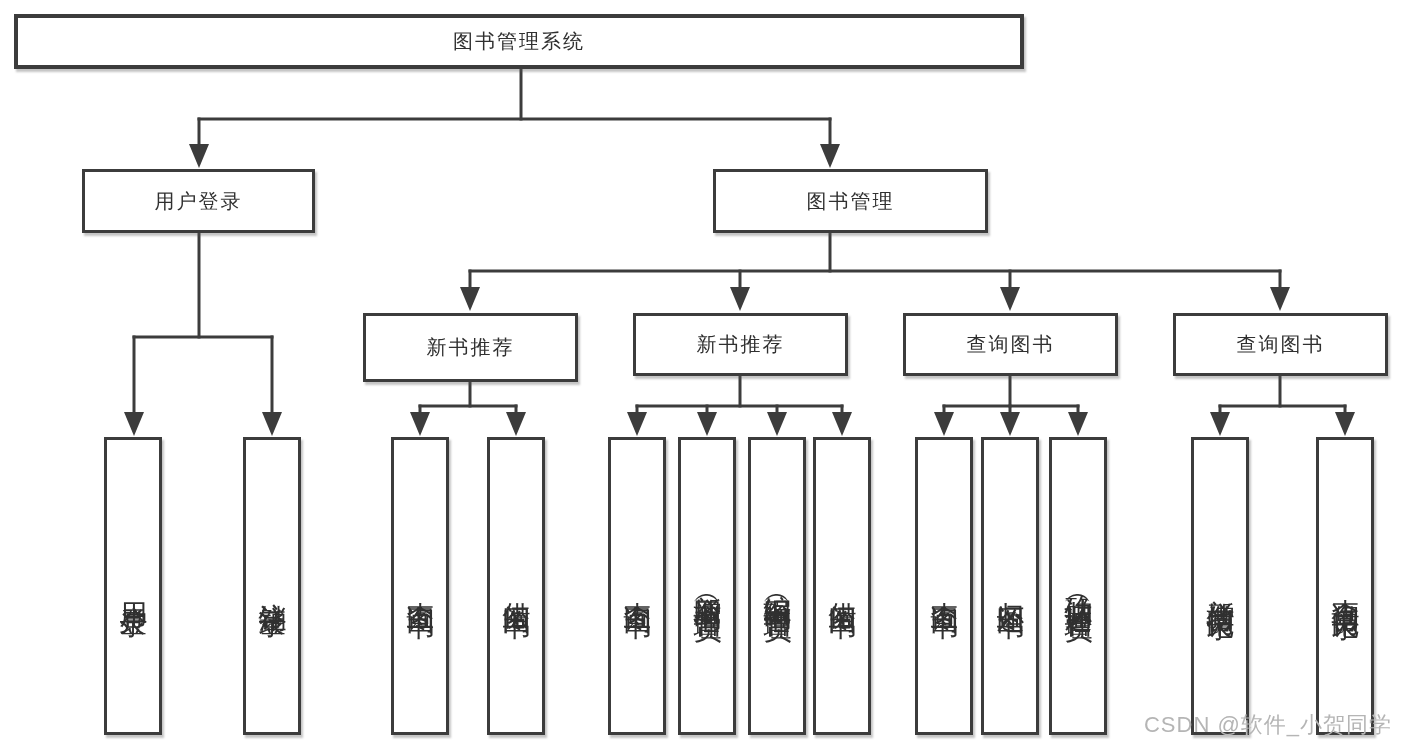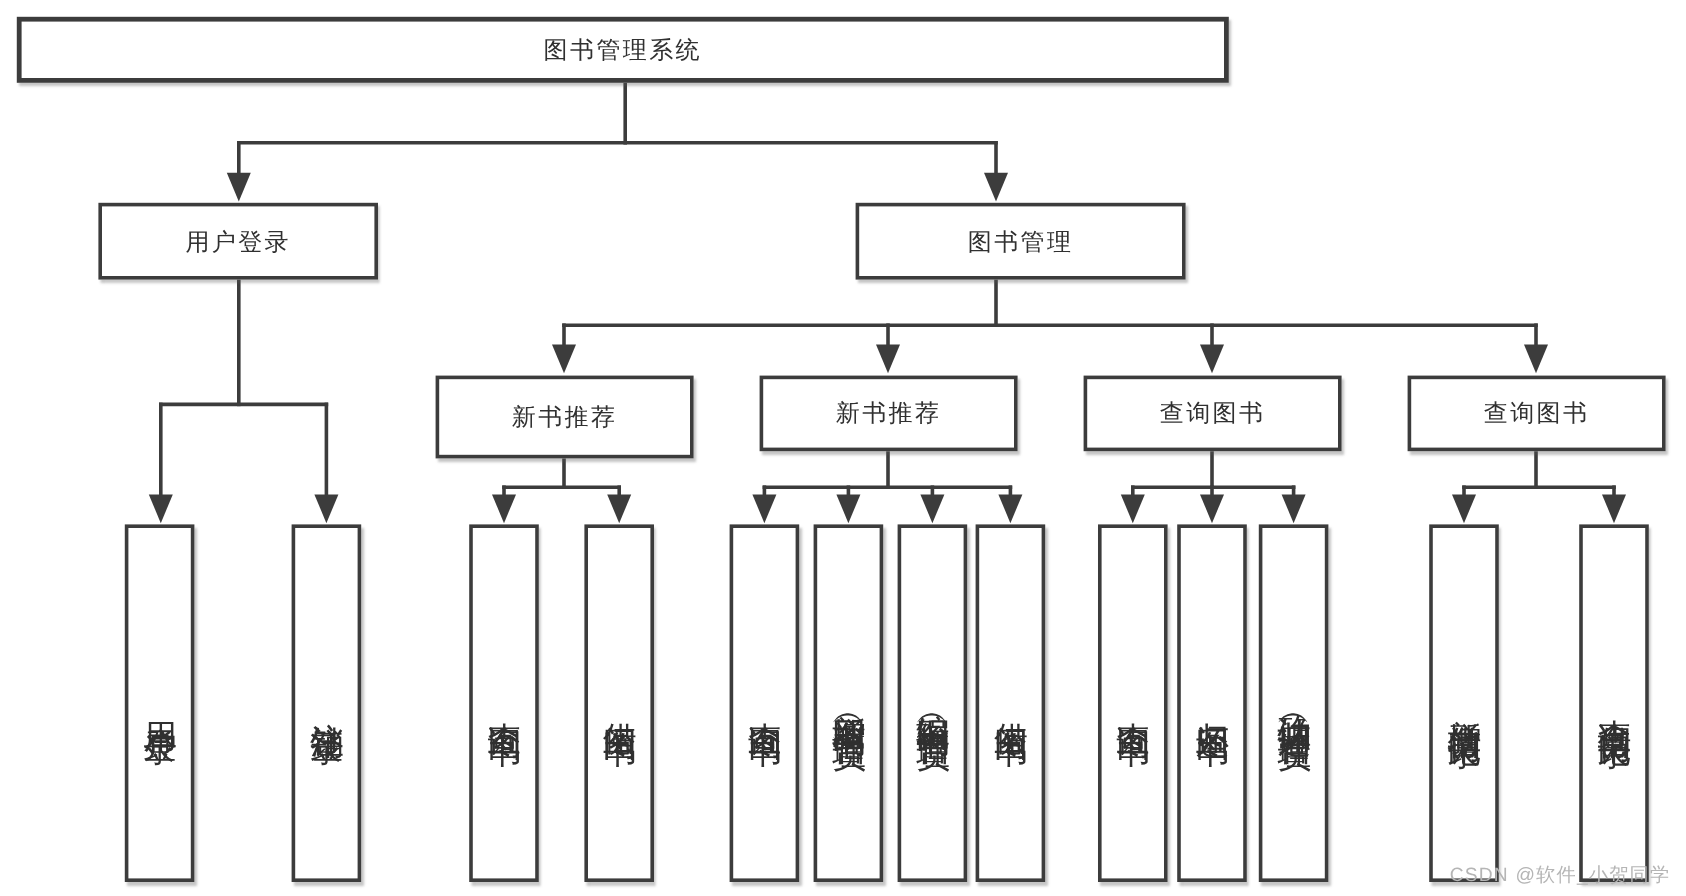--- a/index.html
+++ b/index.html
@@ -47,21 +47,21 @@
     writing-mode: vertical-lr;
     text-orientation: mixed;
     letter-spacing: 3px;
     line-height: 1;
     white-space: nowrap;
   }
   .watermark {
     position: absolute;
     right: 13px;
     bottom: 7px;
-    font-size: 16px;
+    font-size: 22px;
     color: #b5b5b5;
     letter-spacing: 1px;
   }
 </style>
 </head>
 <body>
 
 <div class="canvas">
 
   <svg class="connectors" width="1405" height="747" viewBox="0 0 1405 747" xmlns="http://www.w3.org/2000/svg">

